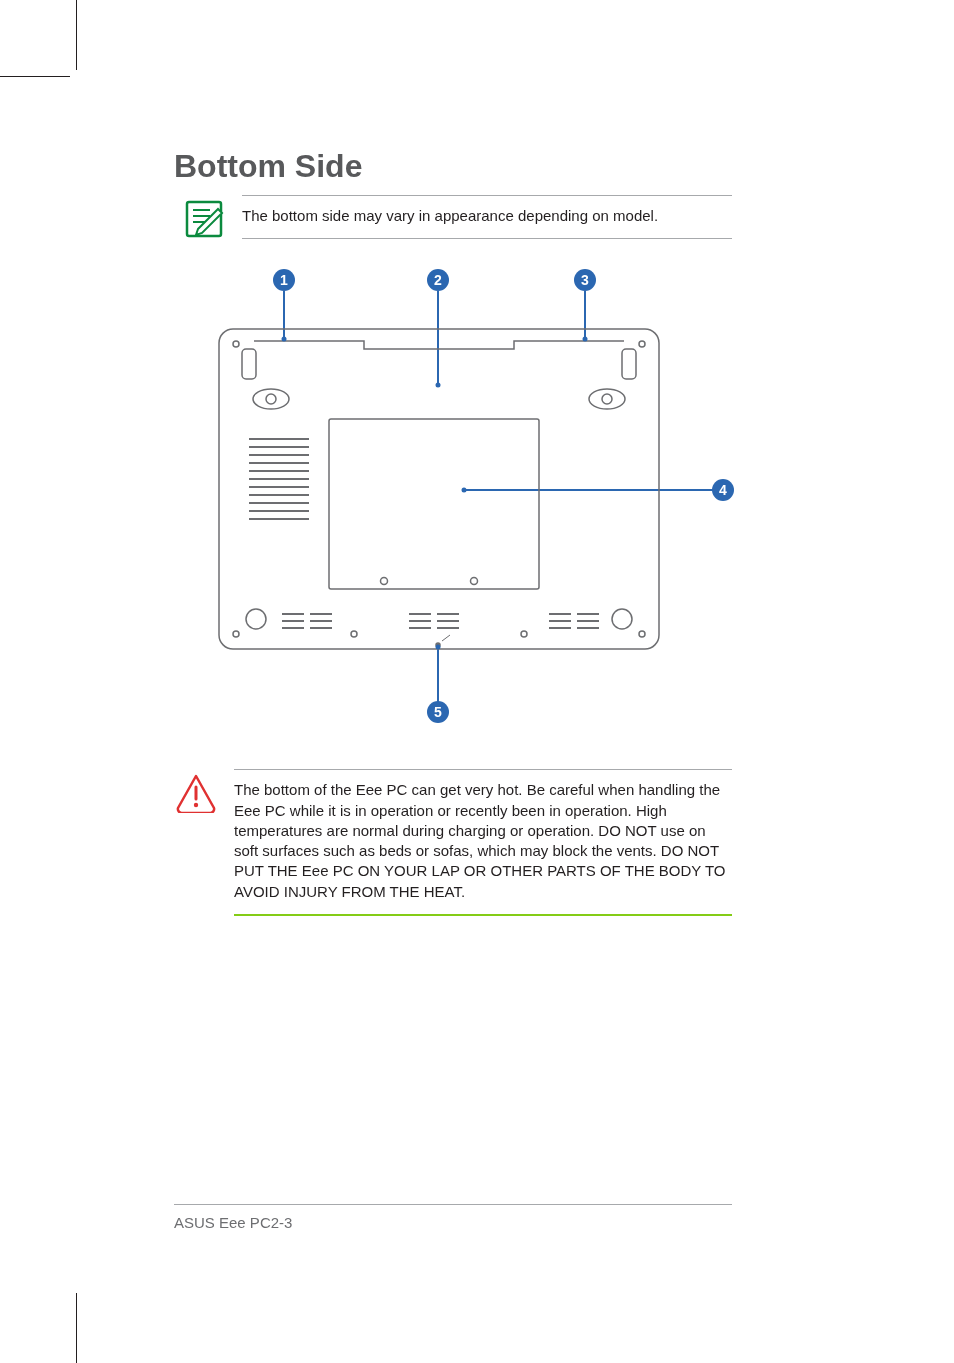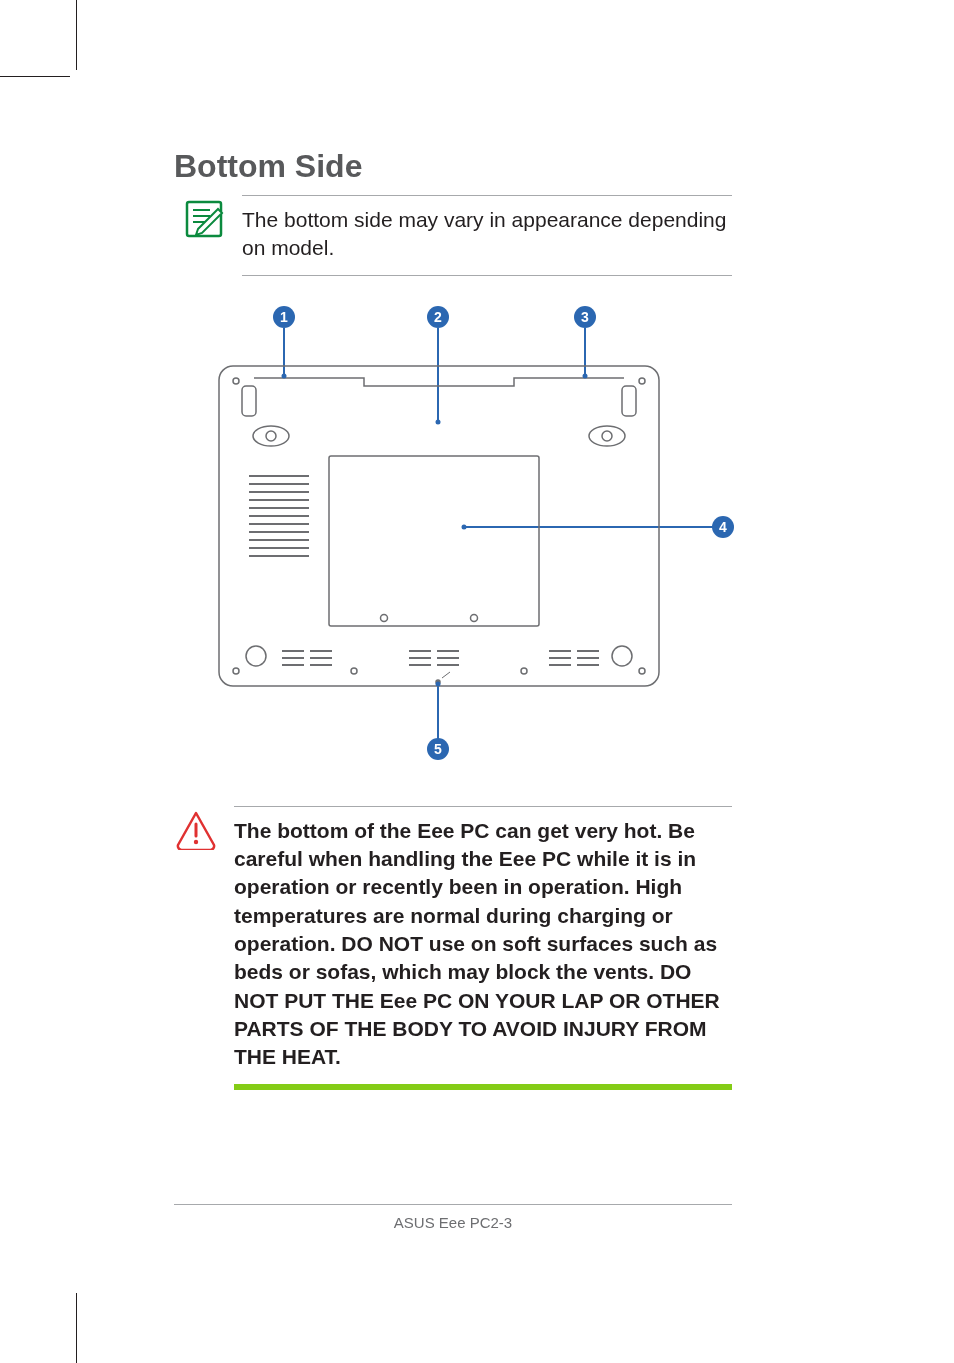--- a/index.html
+++ b/index.html
@@ -40,21 +40,21 @@
     gap: 16px;
     margin-bottom: 30px;
     margin-left: 8px;
   }
   .note-block .note-text-wrap {
     flex: 1;
     border-top: 1px solid #a7a9ac;
     border-bottom: 1px solid #a7a9ac;
     padding: 10px 0 12px 0;
   }
-  .note-text { font-size: 21px; line-height: 1.35; }
+  .note-text { font-size: 15px; line-height: 1.35; }
 
   .icon-box {
     width: 44px; flex: 0 0 44px;
     display:flex; align-items:flex-start; justify-content:center;
     padding-top:4px;
   }
 
   
   .diagram-wrap {
     position: relative;
@@ -80,39 +80,38 @@
 
   
   .warn-block {
     display: flex;
     align-items: flex-start;
     gap: 16px;
   }
   .warn-block .note-text-wrap {
     flex: 1;
     border-top: 1px solid #a7a9ac;
-    border-bottom: 6px solid #84cc16;
+    border-bottom: 2px solid #84cc16;
     padding: 10px 0 12px 0;
-    font-weight: bold;
   }
 
   
   .footer-rule {
     position: absolute;
     left: 174px;
     width: 558px;
     top: 1204px;
     height: 1px;
     background: #a7a9ac;
   }
   .footer {
     position: absolute;
     left: 174px; width: 558px;
     top: 1214px;
-    display: flex; justify-content: center;
+    display: flex; justify-content: flex-start;
     font-size: 15px; color: #6d6e71;
   }
 </style>
 </head>
 <body>
 
 <div class="page">
 
   <div class="crop-v"></div>
   <div class="crop-h"></div>

